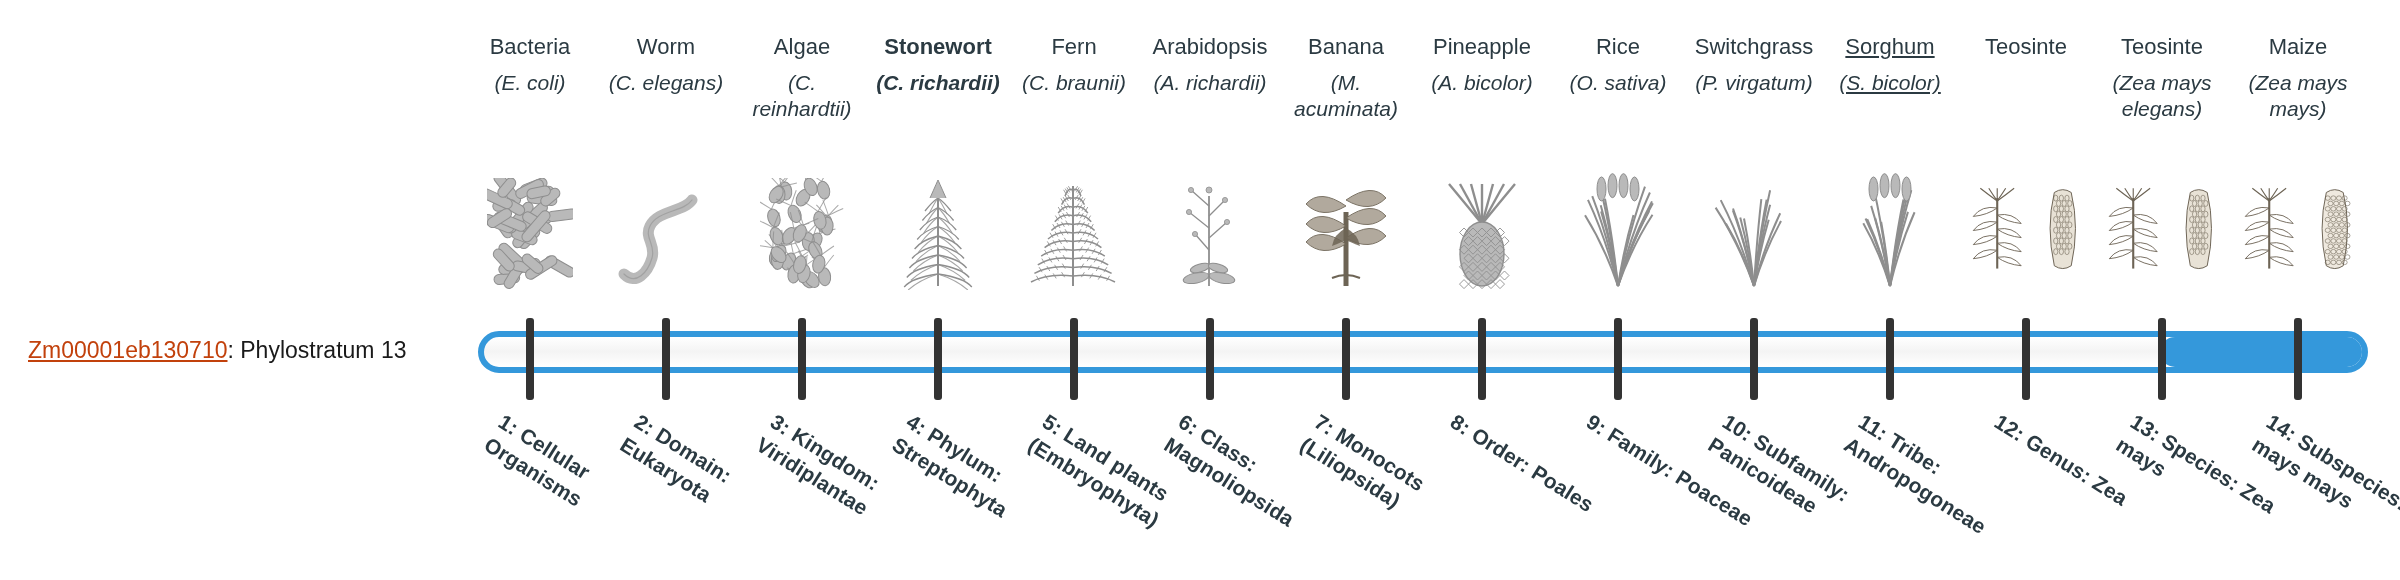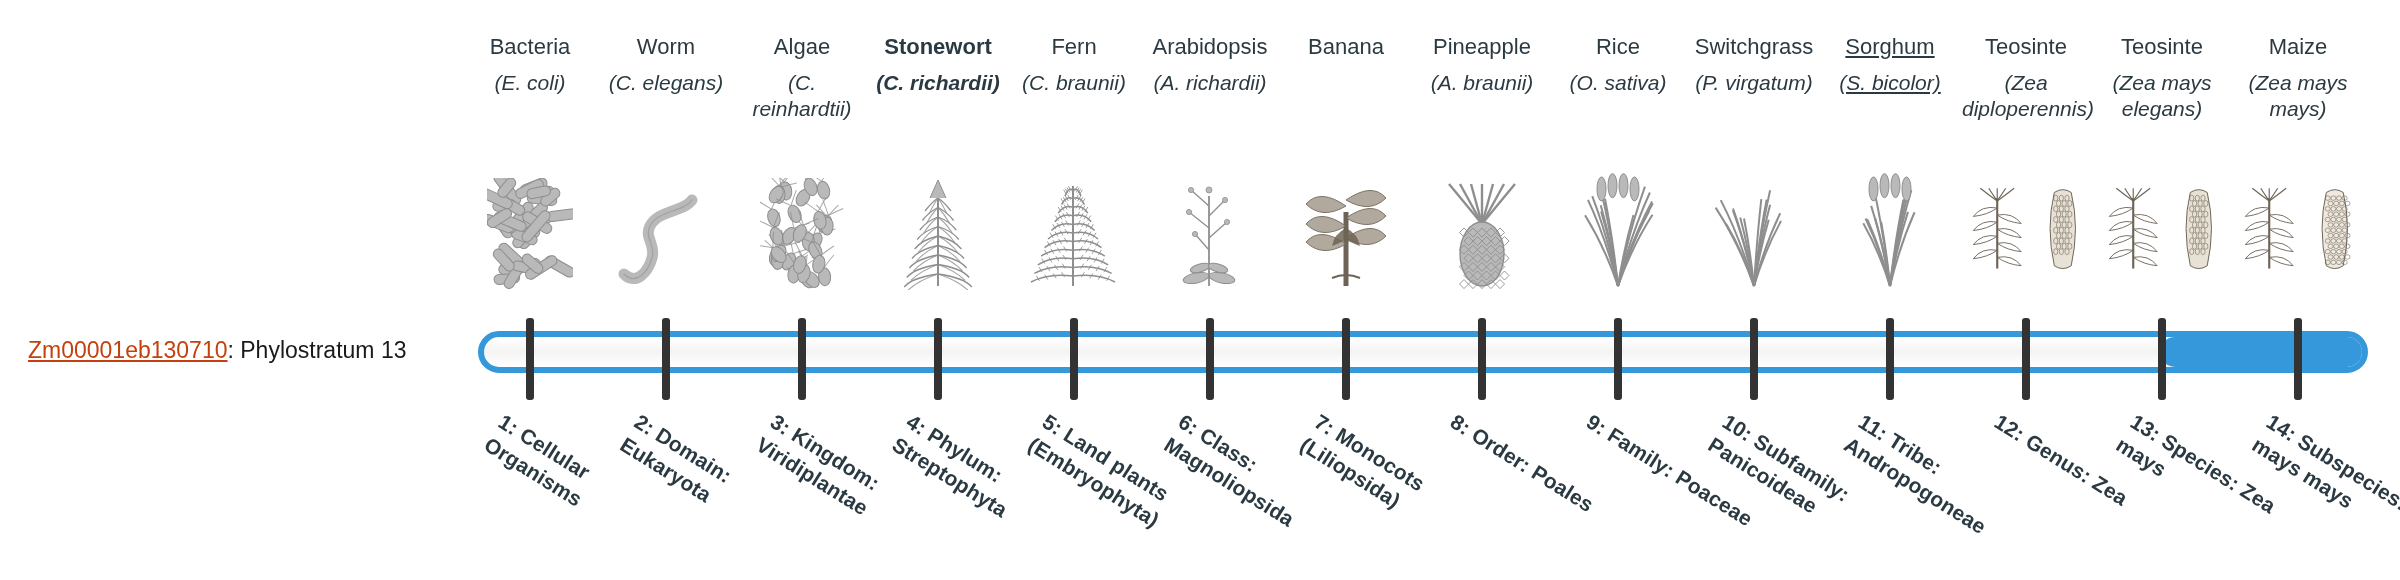--- a/index.html
+++ b/index.html
@@ -149,40 +149,40 @@
       <div class="species-col" style="left: 1010px;">
         <div class="species-common">Fern</div>
         <div class="species-latin">(C. braunii)</div>
       </div>
       <div class="species-col" style="left: 1146px;">
         <div class="species-common">Arabidopsis</div>
         <div class="species-latin">(A. richardii)</div>
       </div>
       <div class="species-col" style="left: 1282px;">
         <div class="species-common">Banana</div>
+        <div class="species-latin">(M. acuminata)</div>
       </div>
       <div class="species-col" style="left: 1418px;">
         <div class="species-common">Pineapple</div>
-        <div class="species-latin">(A. braunii)</div>
+        <div class="species-latin">(A. bicolor)</div>
       </div>
       <div class="species-col" style="left: 1554px;">
         <div class="species-common">Rice</div>
         <div class="species-latin">(O. sativa)</div>
       </div>
       <div class="species-col" style="left: 1690px;">
         <div class="species-common">Switchgrass</div>
         <div class="species-latin">(P. virgatum)</div>
       </div>
       <div class="species-col" style="left: 1826px; text-decoration: underline;">
         <div class="species-common">Sorghum</div>
         <div class="species-latin">(S. bicolor)</div>
       </div>
       <div class="species-col" style="left: 1962px;">
         <div class="species-common">Teosinte</div>
-        <div class="species-latin">(Zea diploperennis)</div>
       </div>
       <div class="species-col" style="left: 2098px;">
         <div class="species-common">Teosinte</div>
         <div class="species-latin">(Zea mays elegans)</div>
       </div>
       <div class="species-col" style="left: 2234px;">
         <div class="species-common">Maize</div>
         <div class="species-latin">(Zea mays mays)</div>
       </div>
     </div>

